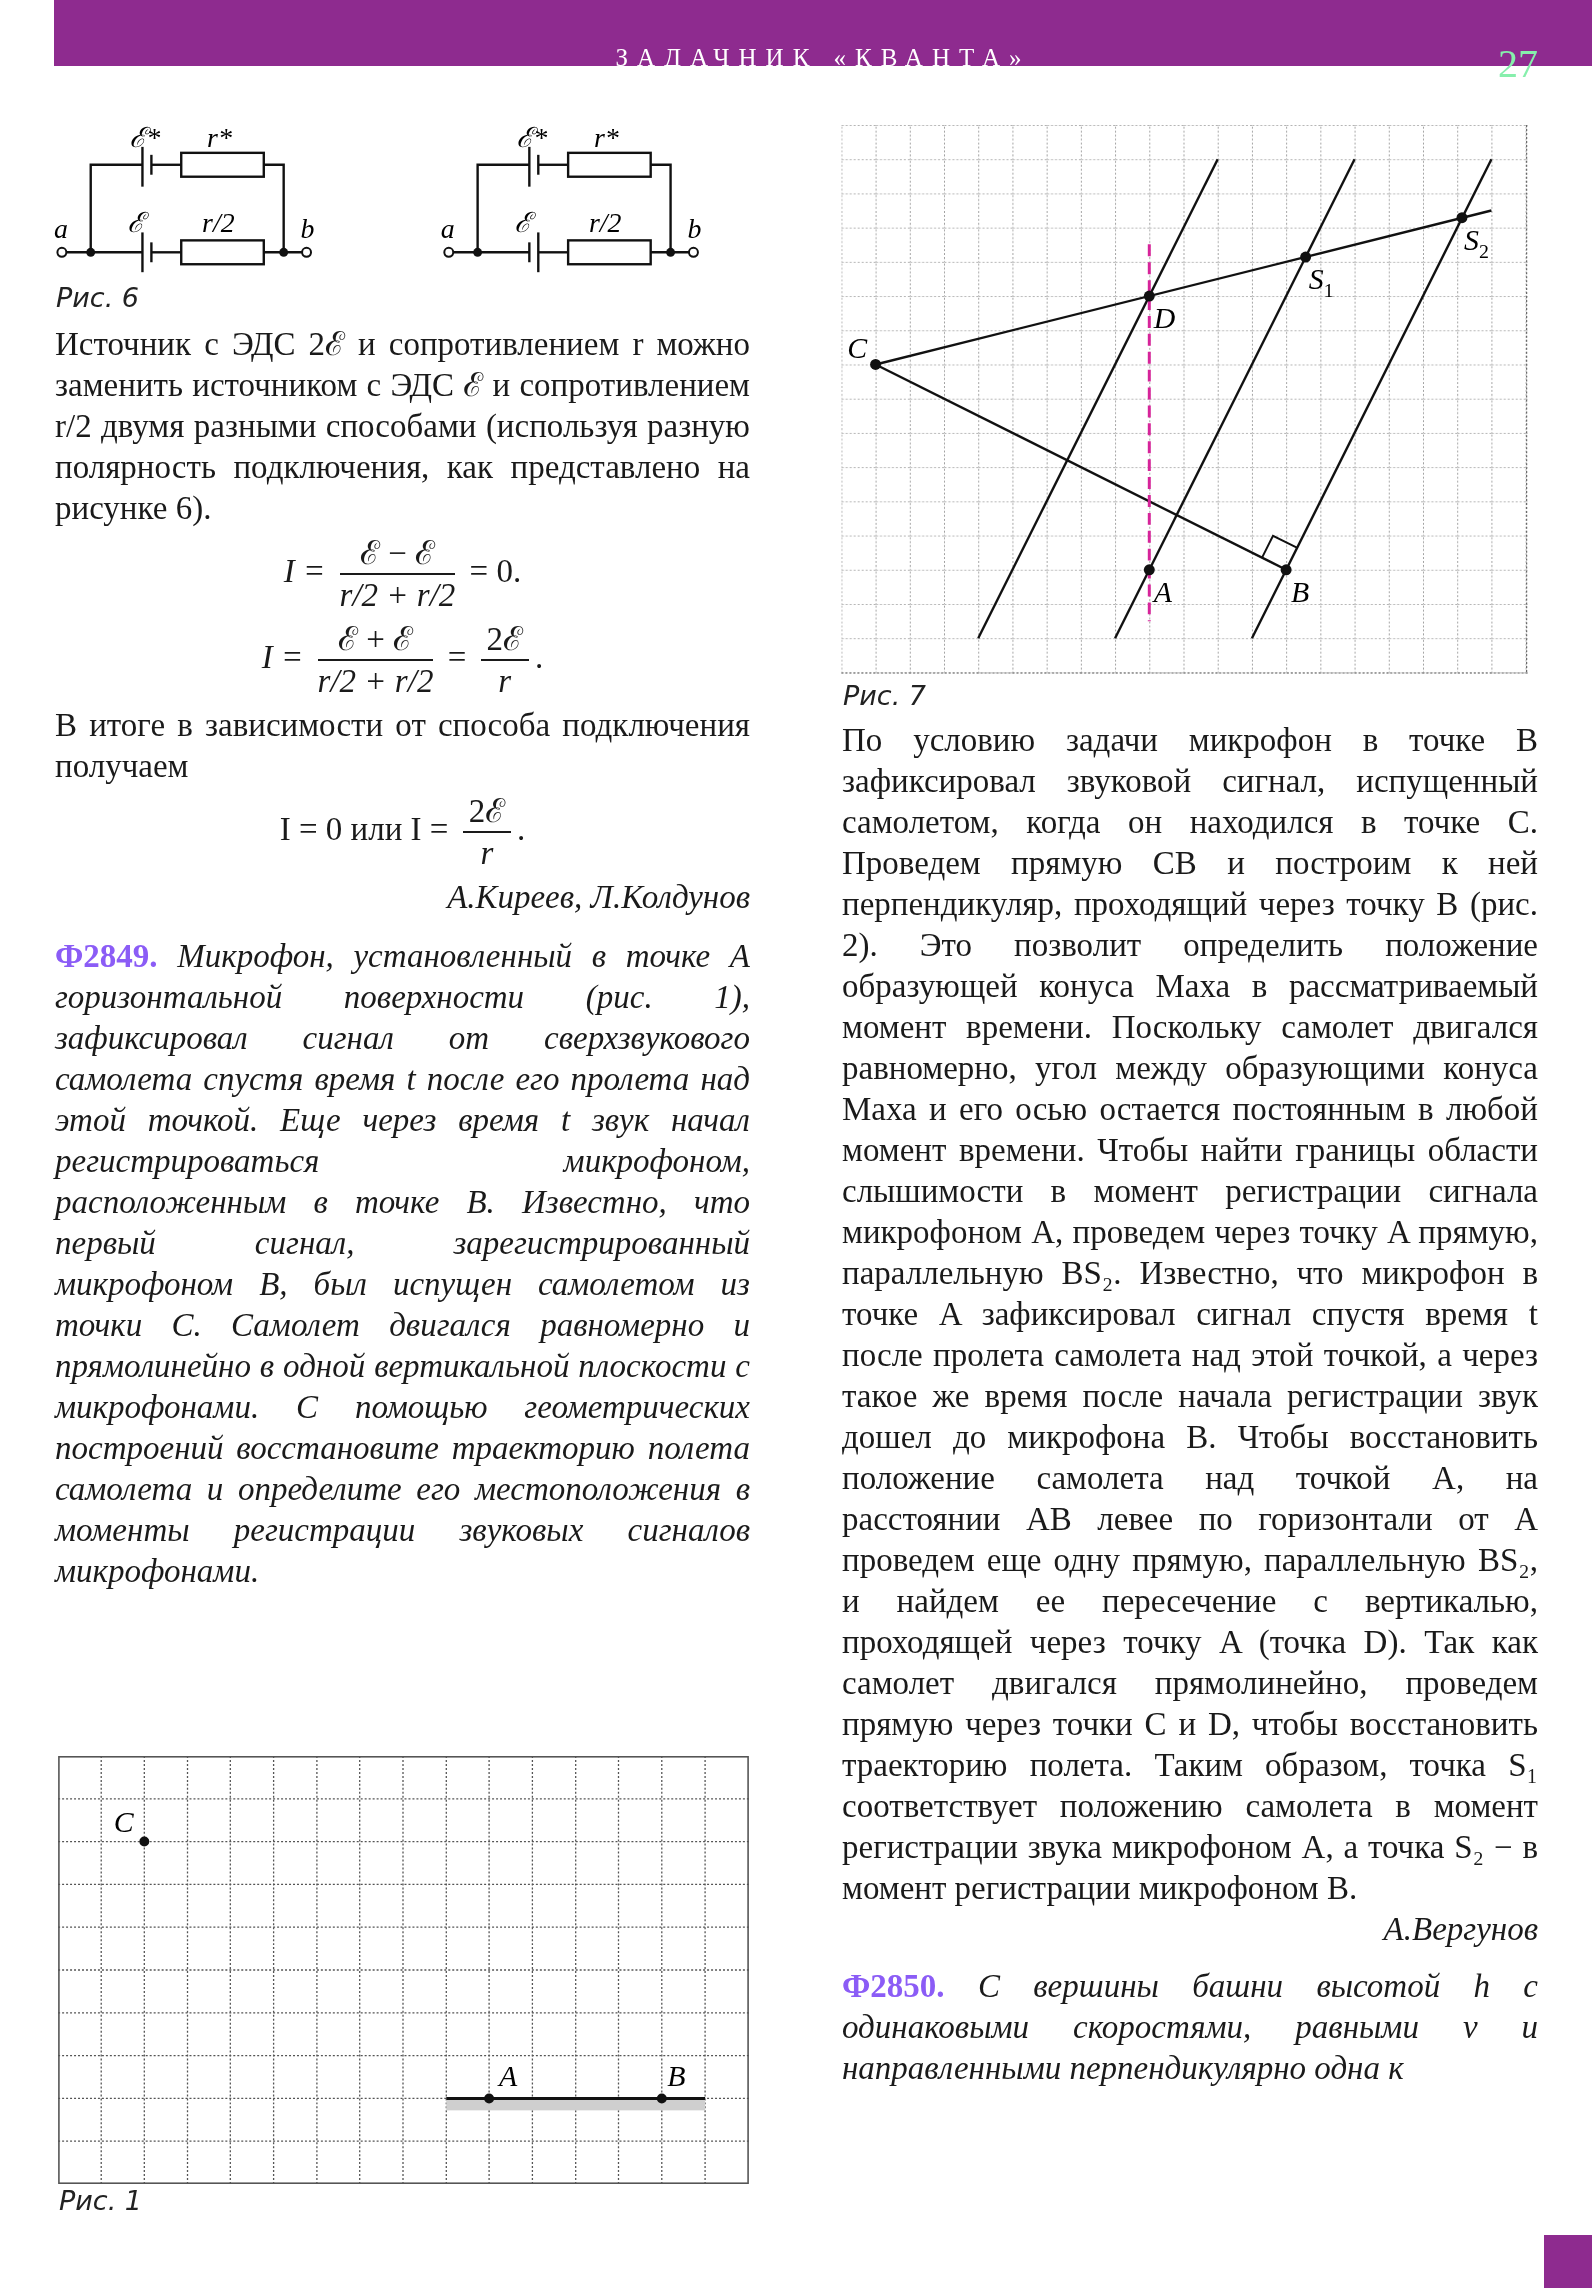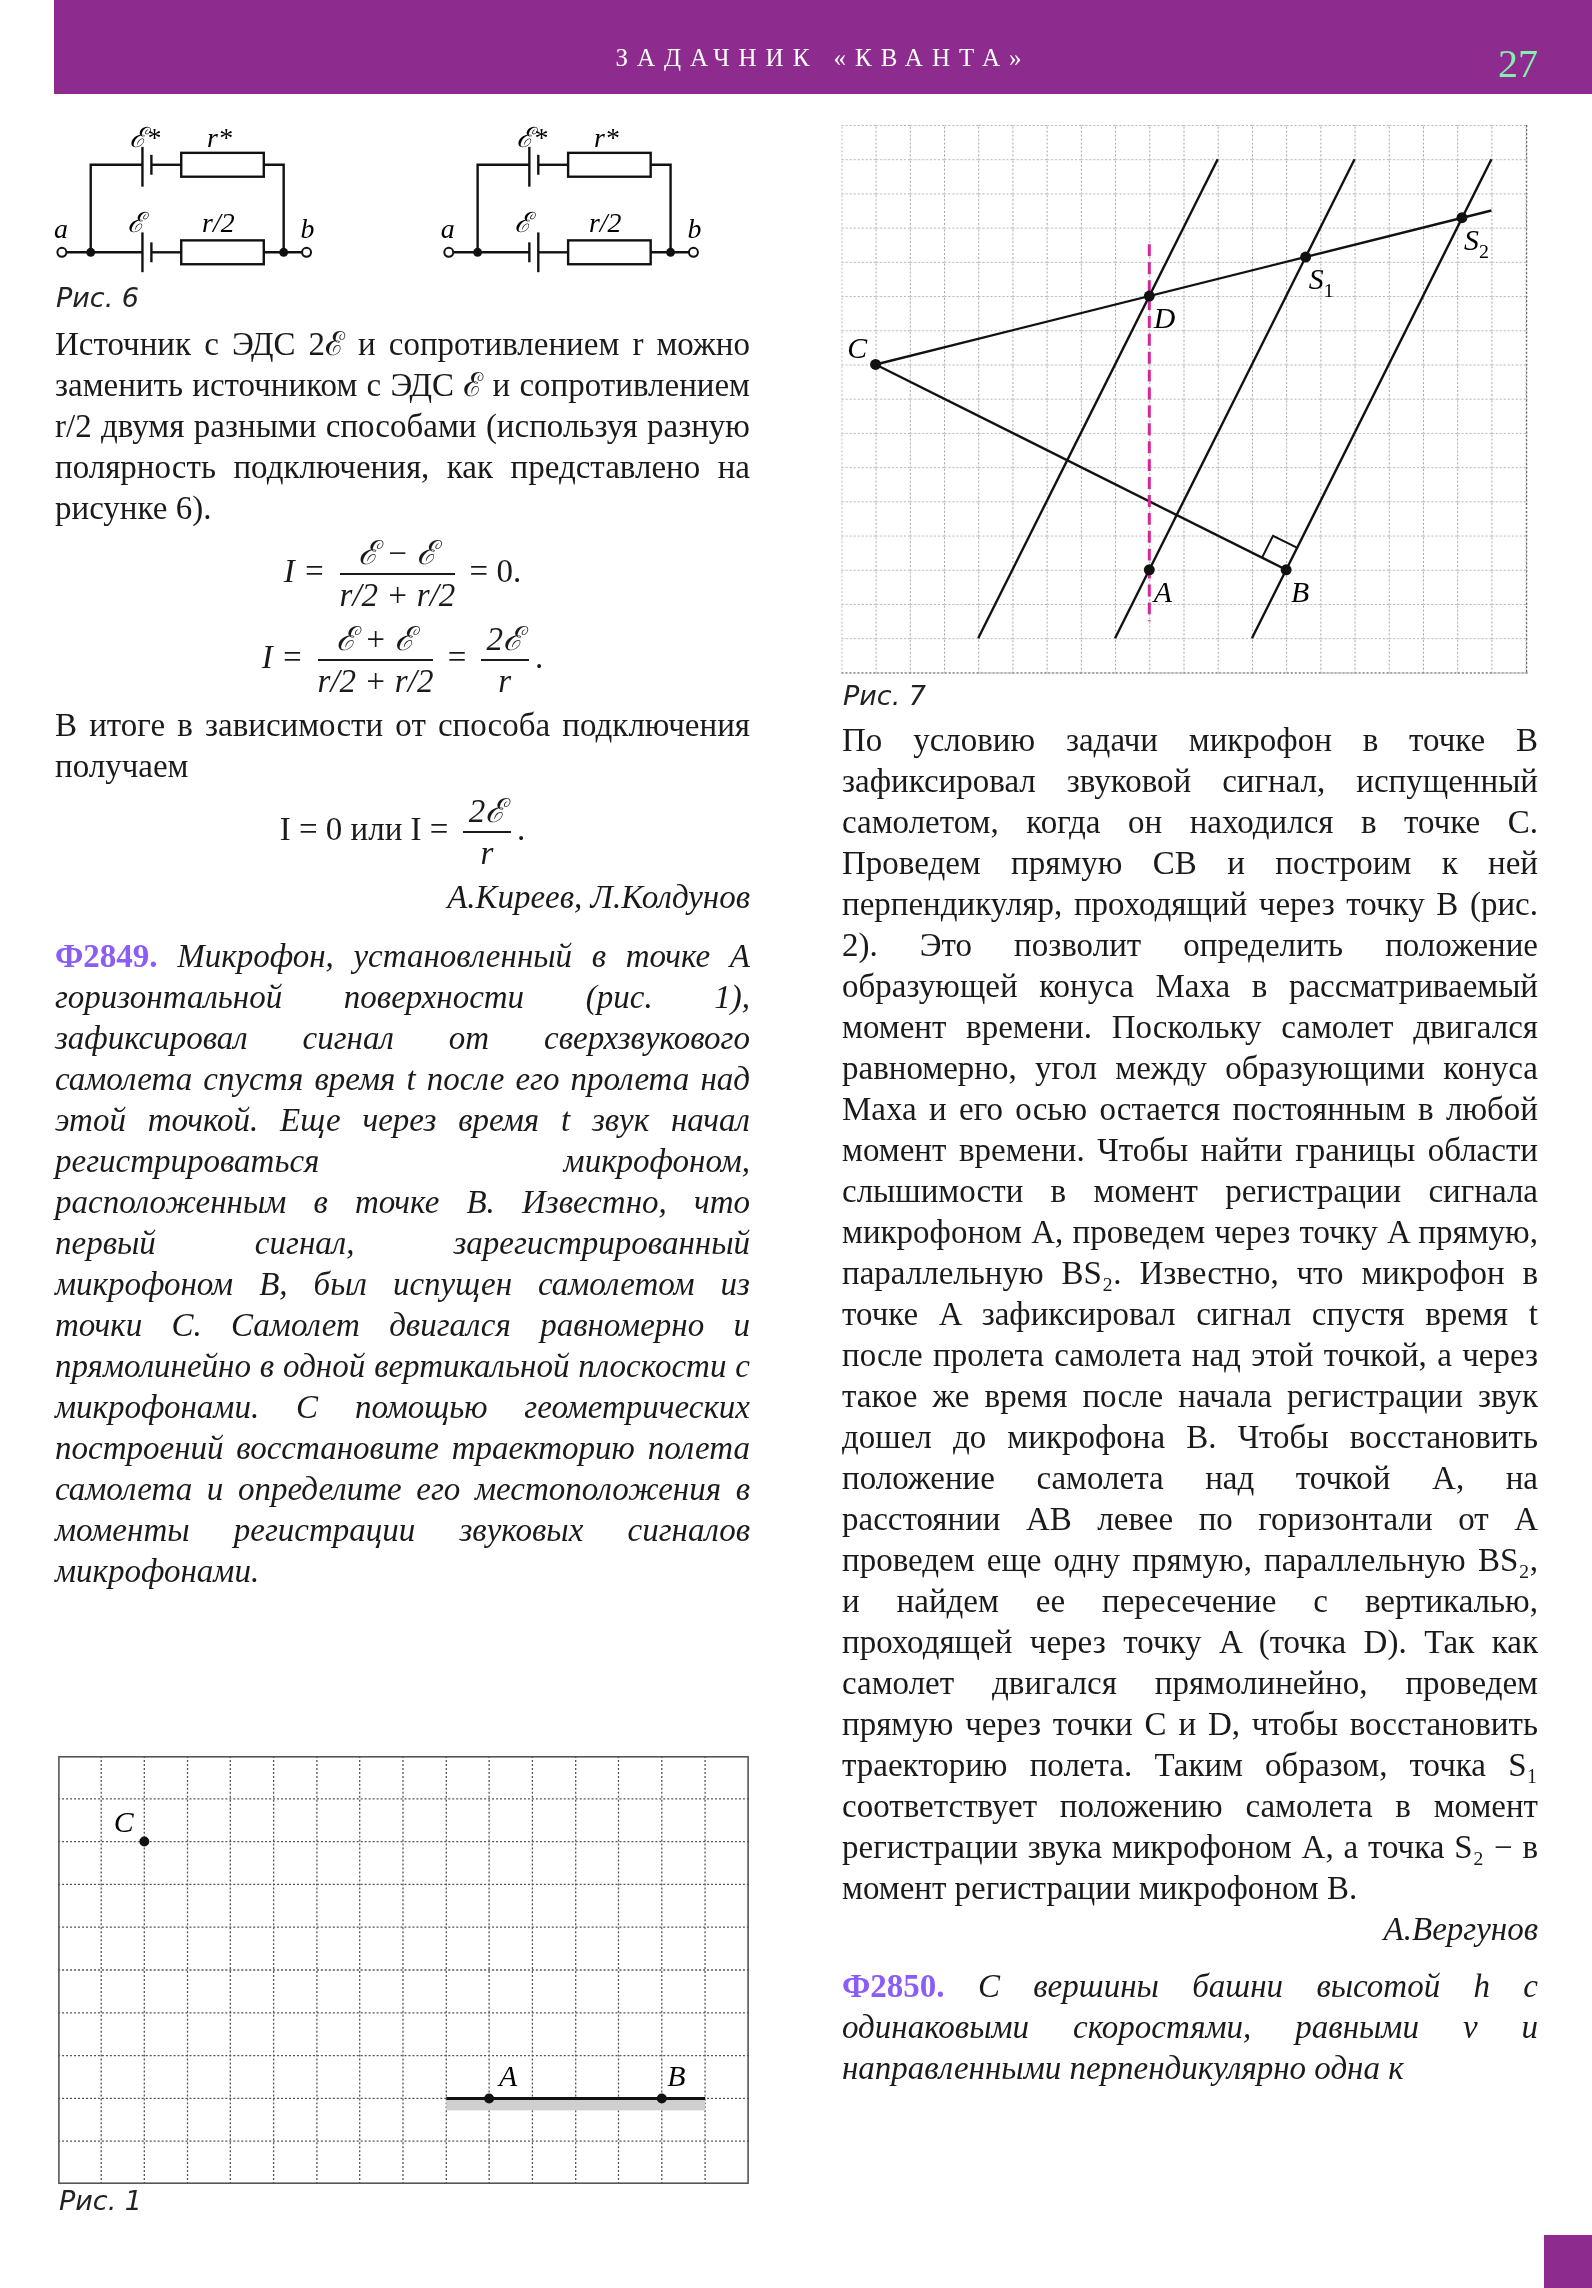--- a/index.html
+++ b/index.html
@@ -1,30 +1,30 @@
 <!DOCTYPE html>
 <html><head>
 <meta charset="utf-8">
 <style>
   html,body{margin:0;padding:0;background:#ffffff;}
   body{width:1592px;height:2289px;position:relative;overflow:hidden;font-family:"Liberation Serif","DejaVu Serif",serif;color:#1a1a1a;}
-  .header{position:absolute;left:54px;top:0;width:1538px;height:94px;background:#8e2b8f;}
+  .header{position:absolute;left:54px;top:0;width:1538px;height:66px;background:#8e2b8f;}
   .header-title{position:absolute;left:0;right:0;top:44px;text-align:center;color:#fff;font-size:25px;letter-spacing:9px;font-family:"Liberation Serif",serif;}
   .page-num{position:absolute;right:54px;top:40px;color:#86efac;font-size:40px;font-family:"Liberation Serif",serif;}
   .col{position:absolute;font-size:33px;line-height:41px;}
   .col-left{left:55px;width:695px;}
   .col-right{left:842px;width:696px;}
   p{margin:0;text-align:justify;}
   .ital{font-style:italic;}
   .fig-cap{font-family:"DejaVu Sans",sans-serif;font-style:italic;font-size:27px;color:#222;font-weight:300;}
   .problem-id{color:#8b5cf6;font-weight:bold;font-style:normal;}
   .author{text-align:right;font-style:italic;}
   .formula{text-align:center;font-size:33px;margin:4px 0;}
   .frac{display:inline-block;vertical-align:middle;text-align:center;margin:0 6px;}
-  .frac .num{display:block;border-bottom:2px solid #1a1a1a;padding:0 6px;line-height:40px;font-style:italic;}
+  .frac .num{display:block;border-bottom:2px solid #1a1a1a;padding:0 6px;line-height:40px;}
   .frac .den{display:block;line-height:40px;font-style:italic;}
   .it{font-style:italic;}
   .corner-square{position:absolute;right:0;bottom:0;width:48px;height:54px;background:#8e2b8f;}
   svg text{font-family:"Liberation Serif",serif;font-style:italic;}
 </style>
 </head>
 <body>
 
 <div class="header">
   <div class="header-title">ЗАДАЧНИК «КВАНТА»</div>

